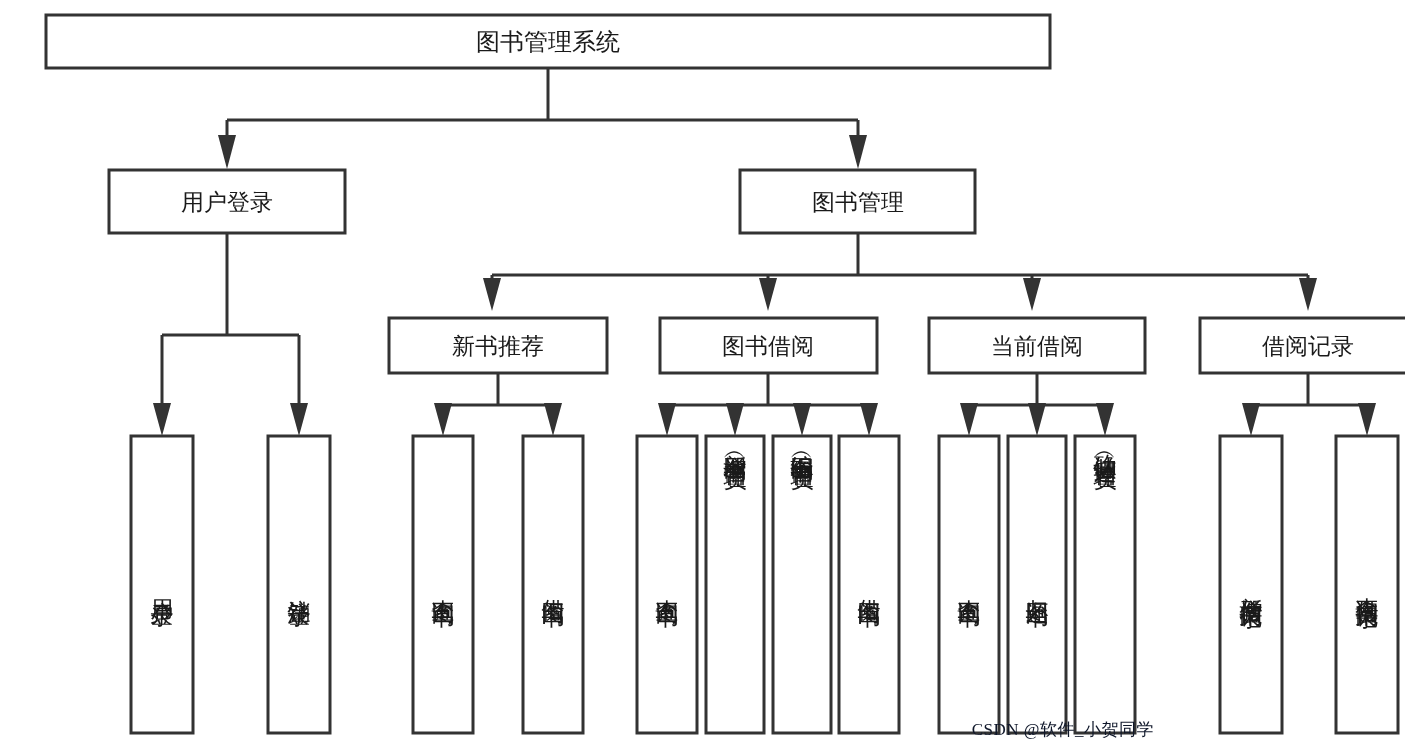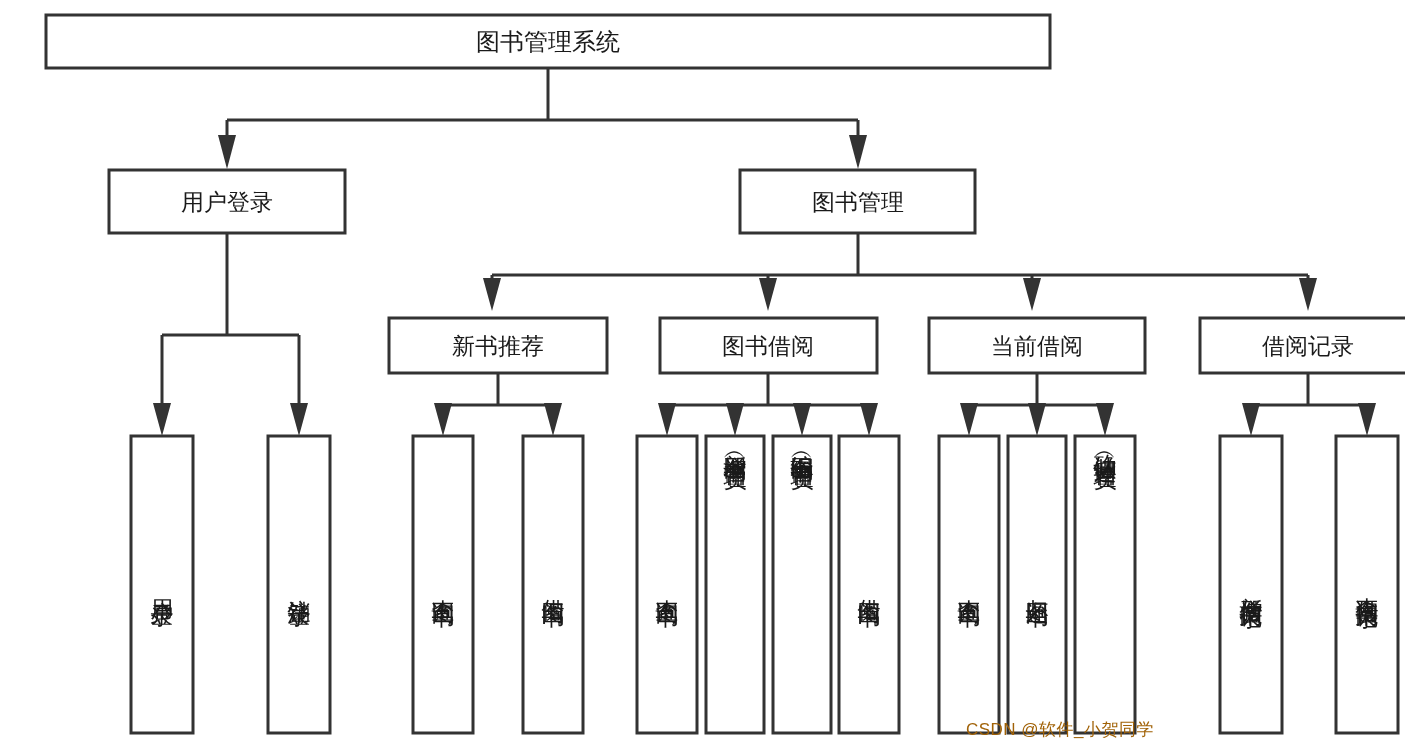--- a/index.html
+++ b/index.html
@@ -70,23 +70,23 @@
     font-size: 23px;
     line-height: 1.18;
     color: #1a1a1a;
     letter-spacing: 2px;
     white-space: nowrap;
   }
   .watermark {
     position: absolute;
     right: 8px;
     bottom: 6px;
-    font-family: Liberation Sans, sans-serif;
+    font-family: Liberation Serif, serif;
     font-size: 17px;
-    color: #a16207;
+    color: #0f172a;
     letter-spacing: 0.5px;
     white-space: nowrap;
   }
 </style>
 </head>
 <body>
 
 <div id="diagram-root">
 
   <svg class="chart" viewBox="0 0 1405 747" xmlns="http://www.w3.org/2000/svg">

